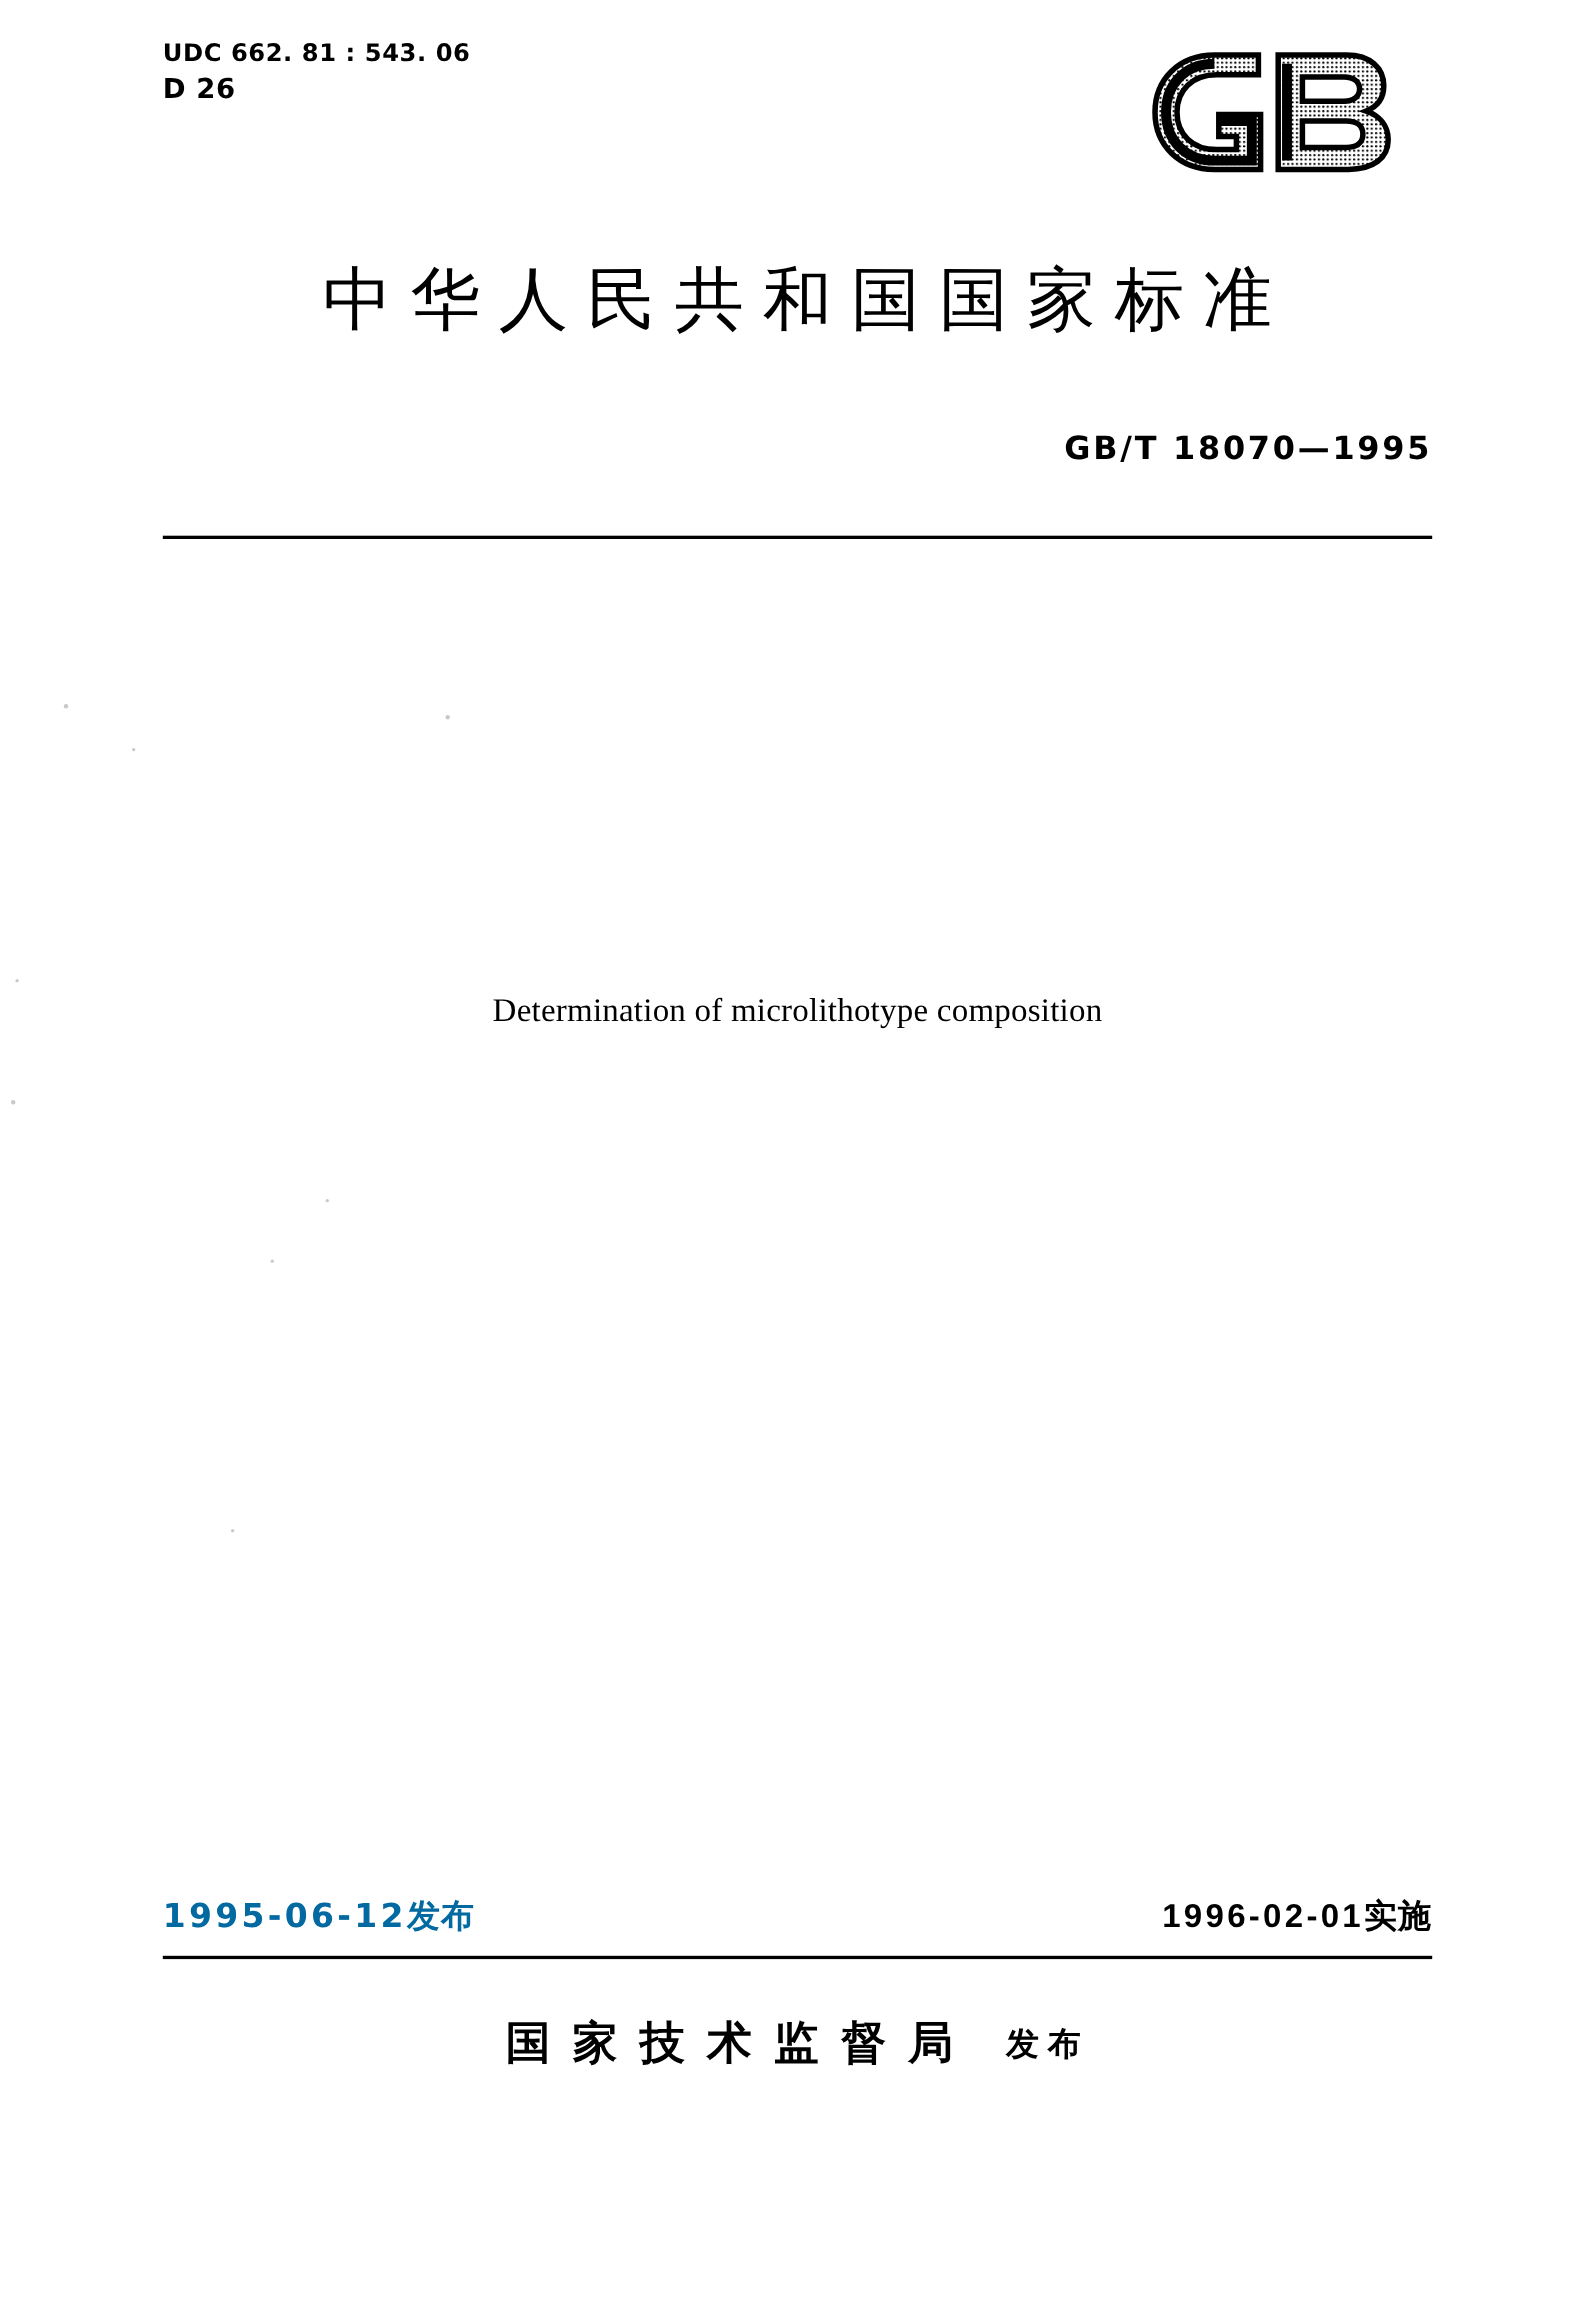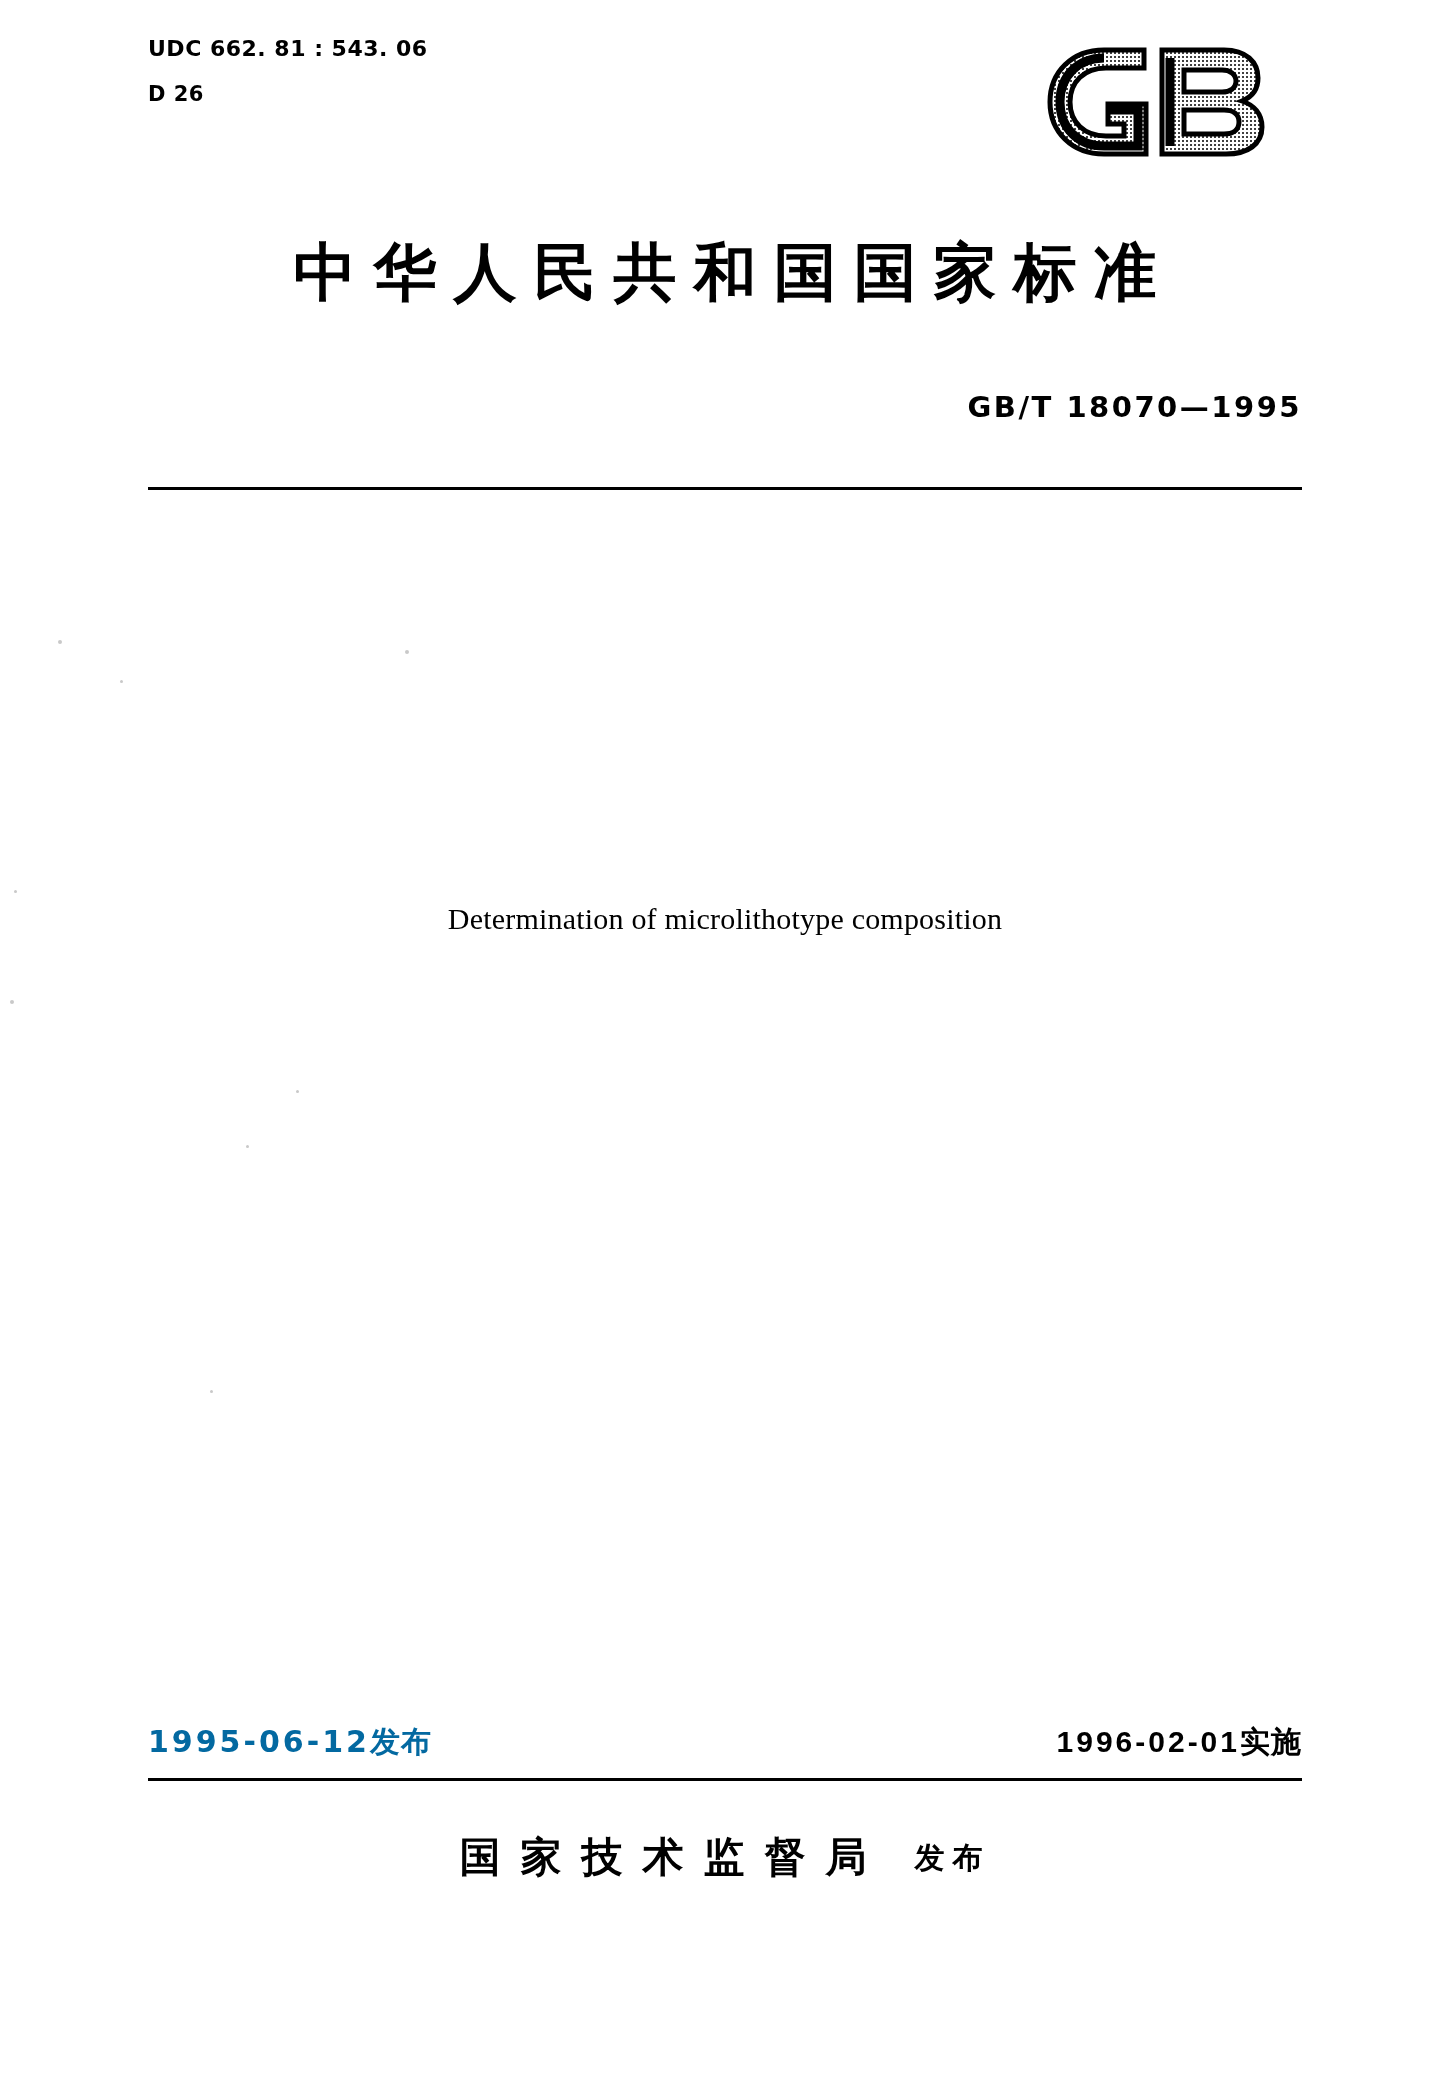--- a/index.html
+++ b/index.html
@@ -31,42 +31,42 @@
     left: 148px;
     top: 34px;
     font-family: "DejaVu Sans", sans-serif;
     font-weight: bold;
     font-size: 22px;
     letter-spacing: 0.5px;
     line-height: 1.35;
     color: #000;
   }
   .udc-line2 {
-    margin-top: 16px;
-    font-size: 21px;
+    margin-top: 0;
+    font-size: 25px;
   }
 
   
   .gb-logo {
     position: absolute;
     right: 140px;
     top: 40px;
     width: 270px;
     height: 120px;
   }
 
   
   .nat-title {
     position: absolute;
     left: 0;
     right: 0;
     top: 230px;
     text-align: center;
     font-family: "DejaVu Sans", sans-serif;
-    font-weight: bold;
+    font-weight: normal;
     font-size: 63px;
     letter-spacing: 17px;
     text-indent: 17px;
     color: #000;
   }
 
   .std-number {
     position: absolute;
     right: 148px;
     top: 390px;

